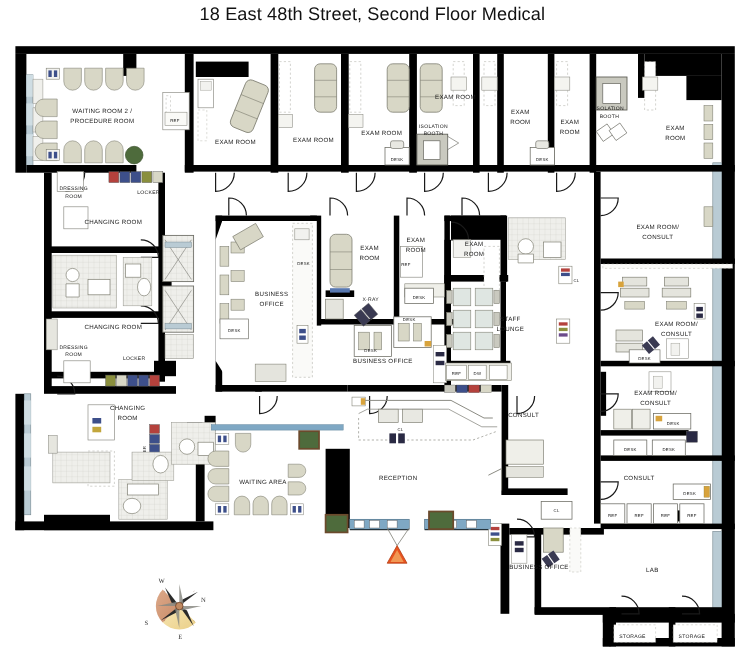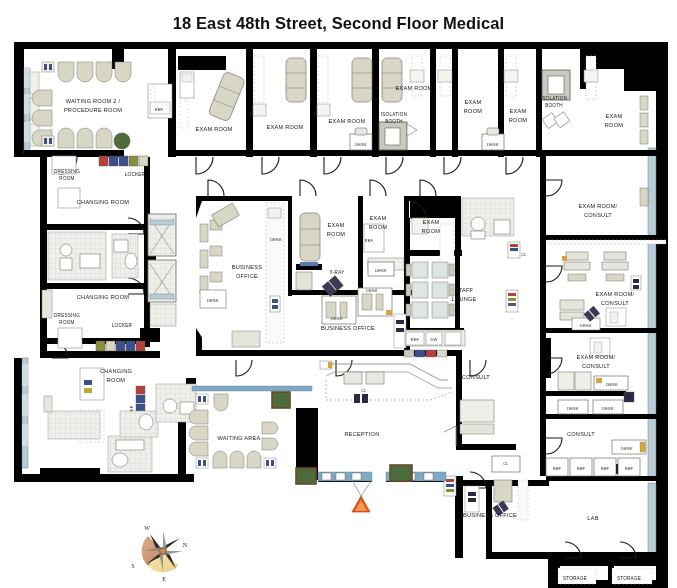--- a/index.html
+++ b/index.html
@@ -9,26 +9,26 @@
   }
   body {
     width: 677px;
     height: 588px;
     font-family: "Liberation Sans", sans-serif;
     overflow: hidden;
     position: relative;
   }
   #page-title {
     position: absolute;
-    top: 14px;
+    top: 4px;
     left: 0;
     width: 677px;
     text-align: center;
     font-size: 16.5px;
-    font-weight: bold;
+    font-weight: normal;
     color: #111;
     letter-spacing: 0.1px;
   }
   #plan-wrap {
     position: absolute;
     top: 28px;
     left: 0;
     width: 677px;
     height: 560px;
   }

